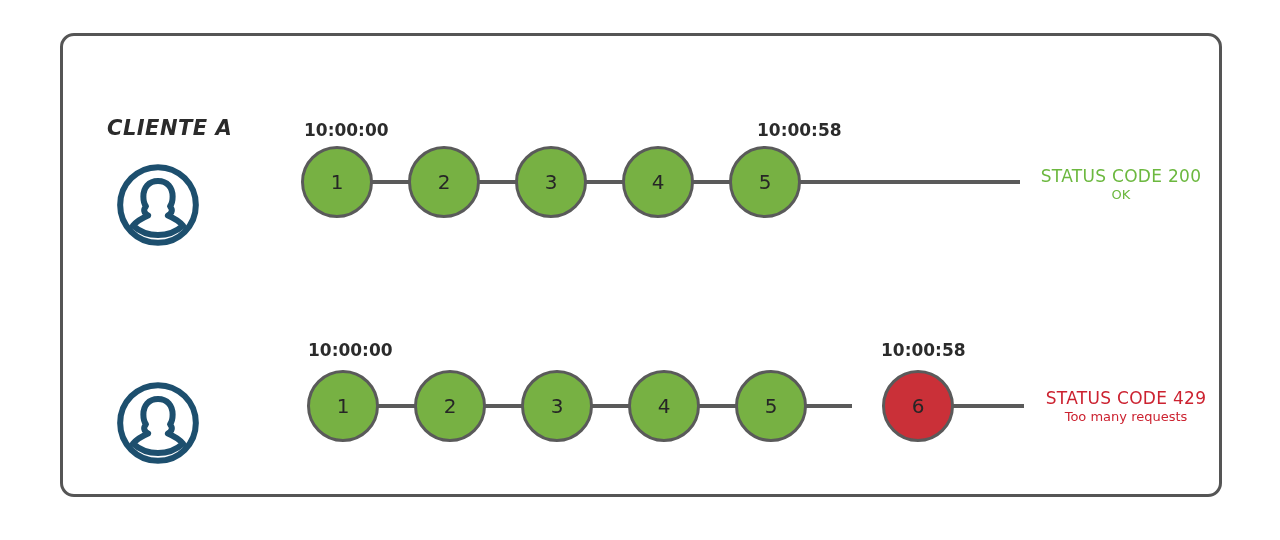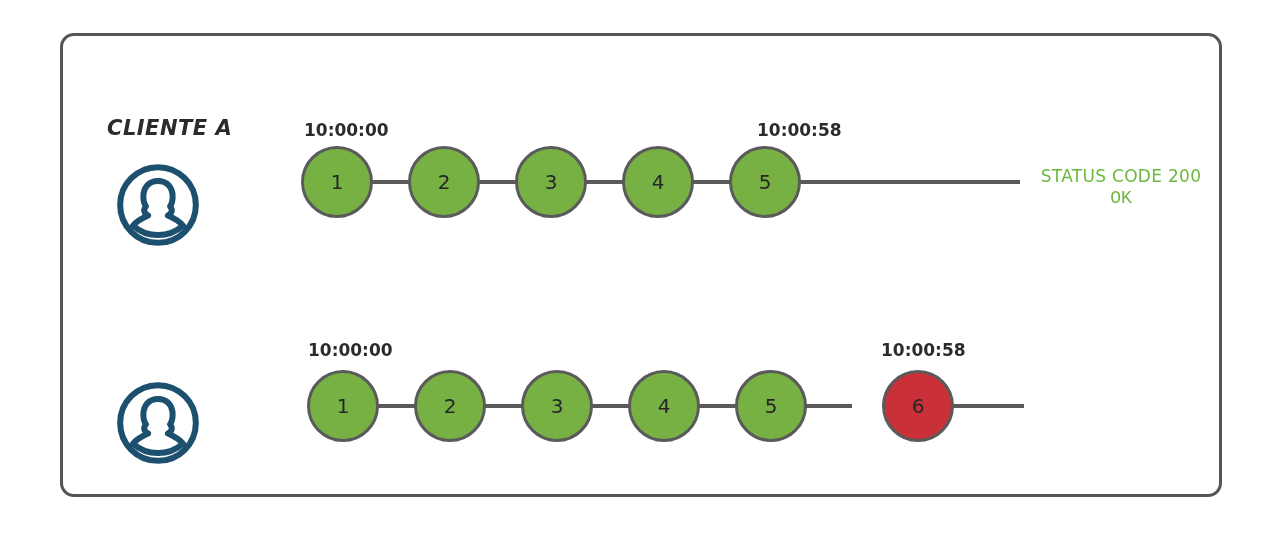--- a/index.html
+++ b/index.html
@@ -111,22 +111,21 @@
     text-align: center;
     white-space: nowrap;
     font-family: "DejaVu Sans", sans-serif;
     line-height: 1.25;
   }
   .status .line1 {
     font-size: 17px;
     letter-spacing: 0.3px;
   }
   .status .line2 {
-    font-size: 18px;
-    font-family: Liberation Mono, monospace;
+    font-size: 13px;
   }
   .status.ok  { color: #6cb83f; text-align: center; }
   .status.err { color: #cc2230; }
 </style>
 </head>
 <body>
 
 <div id="stage">
   <div class="frame">
 
@@ -227,17 +226,21 @@
         <div class="node ok" style="left:565px; top:82px;">
           <span>4</span>
         </div>
         <div class="node ok" style="left:672px; top:82px;">
           <span>5</span>
         </div>
         <div class="node err" style="left:819px; top:82px;">
           <span>6</span>
         </div>
 
+        <div class="status err" style="left:963px; top:100px; width:200px;">
+          <div class="line1">STATUS CODE 429</div>
+          <div class="line2">Too many requests</div>
+        </div>
       </div>
     </div>
 
   </div>
 </div>
 
 </body></html>

